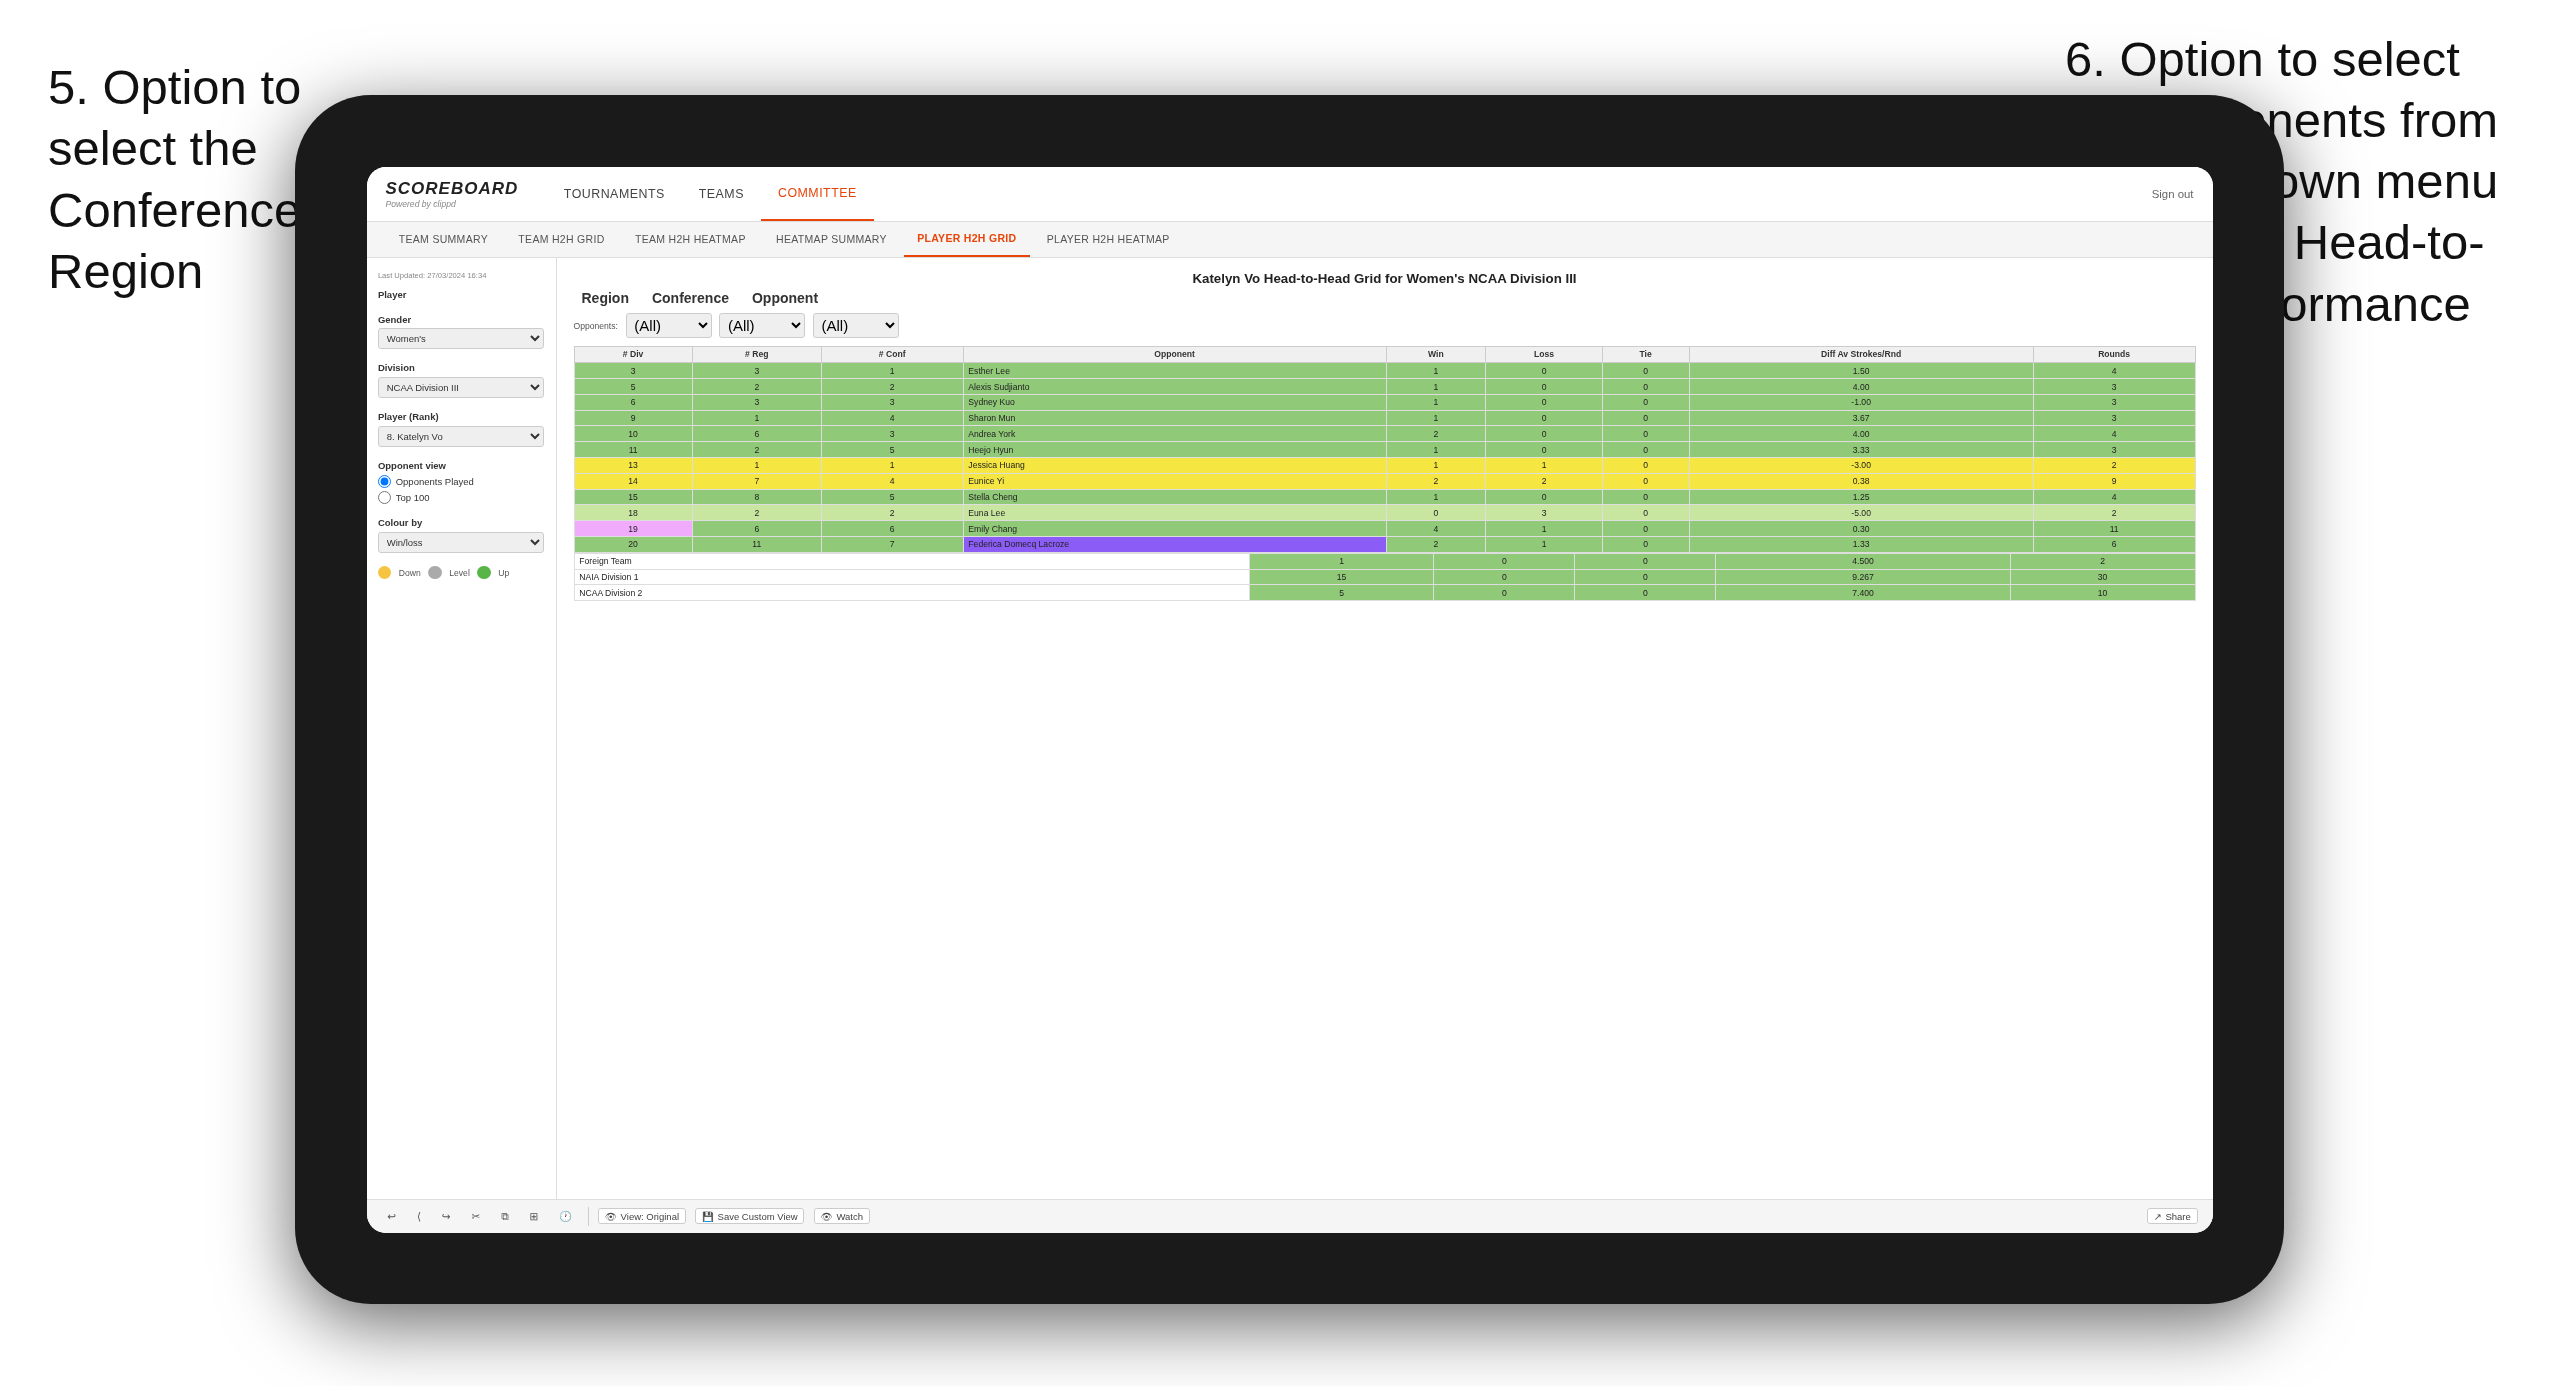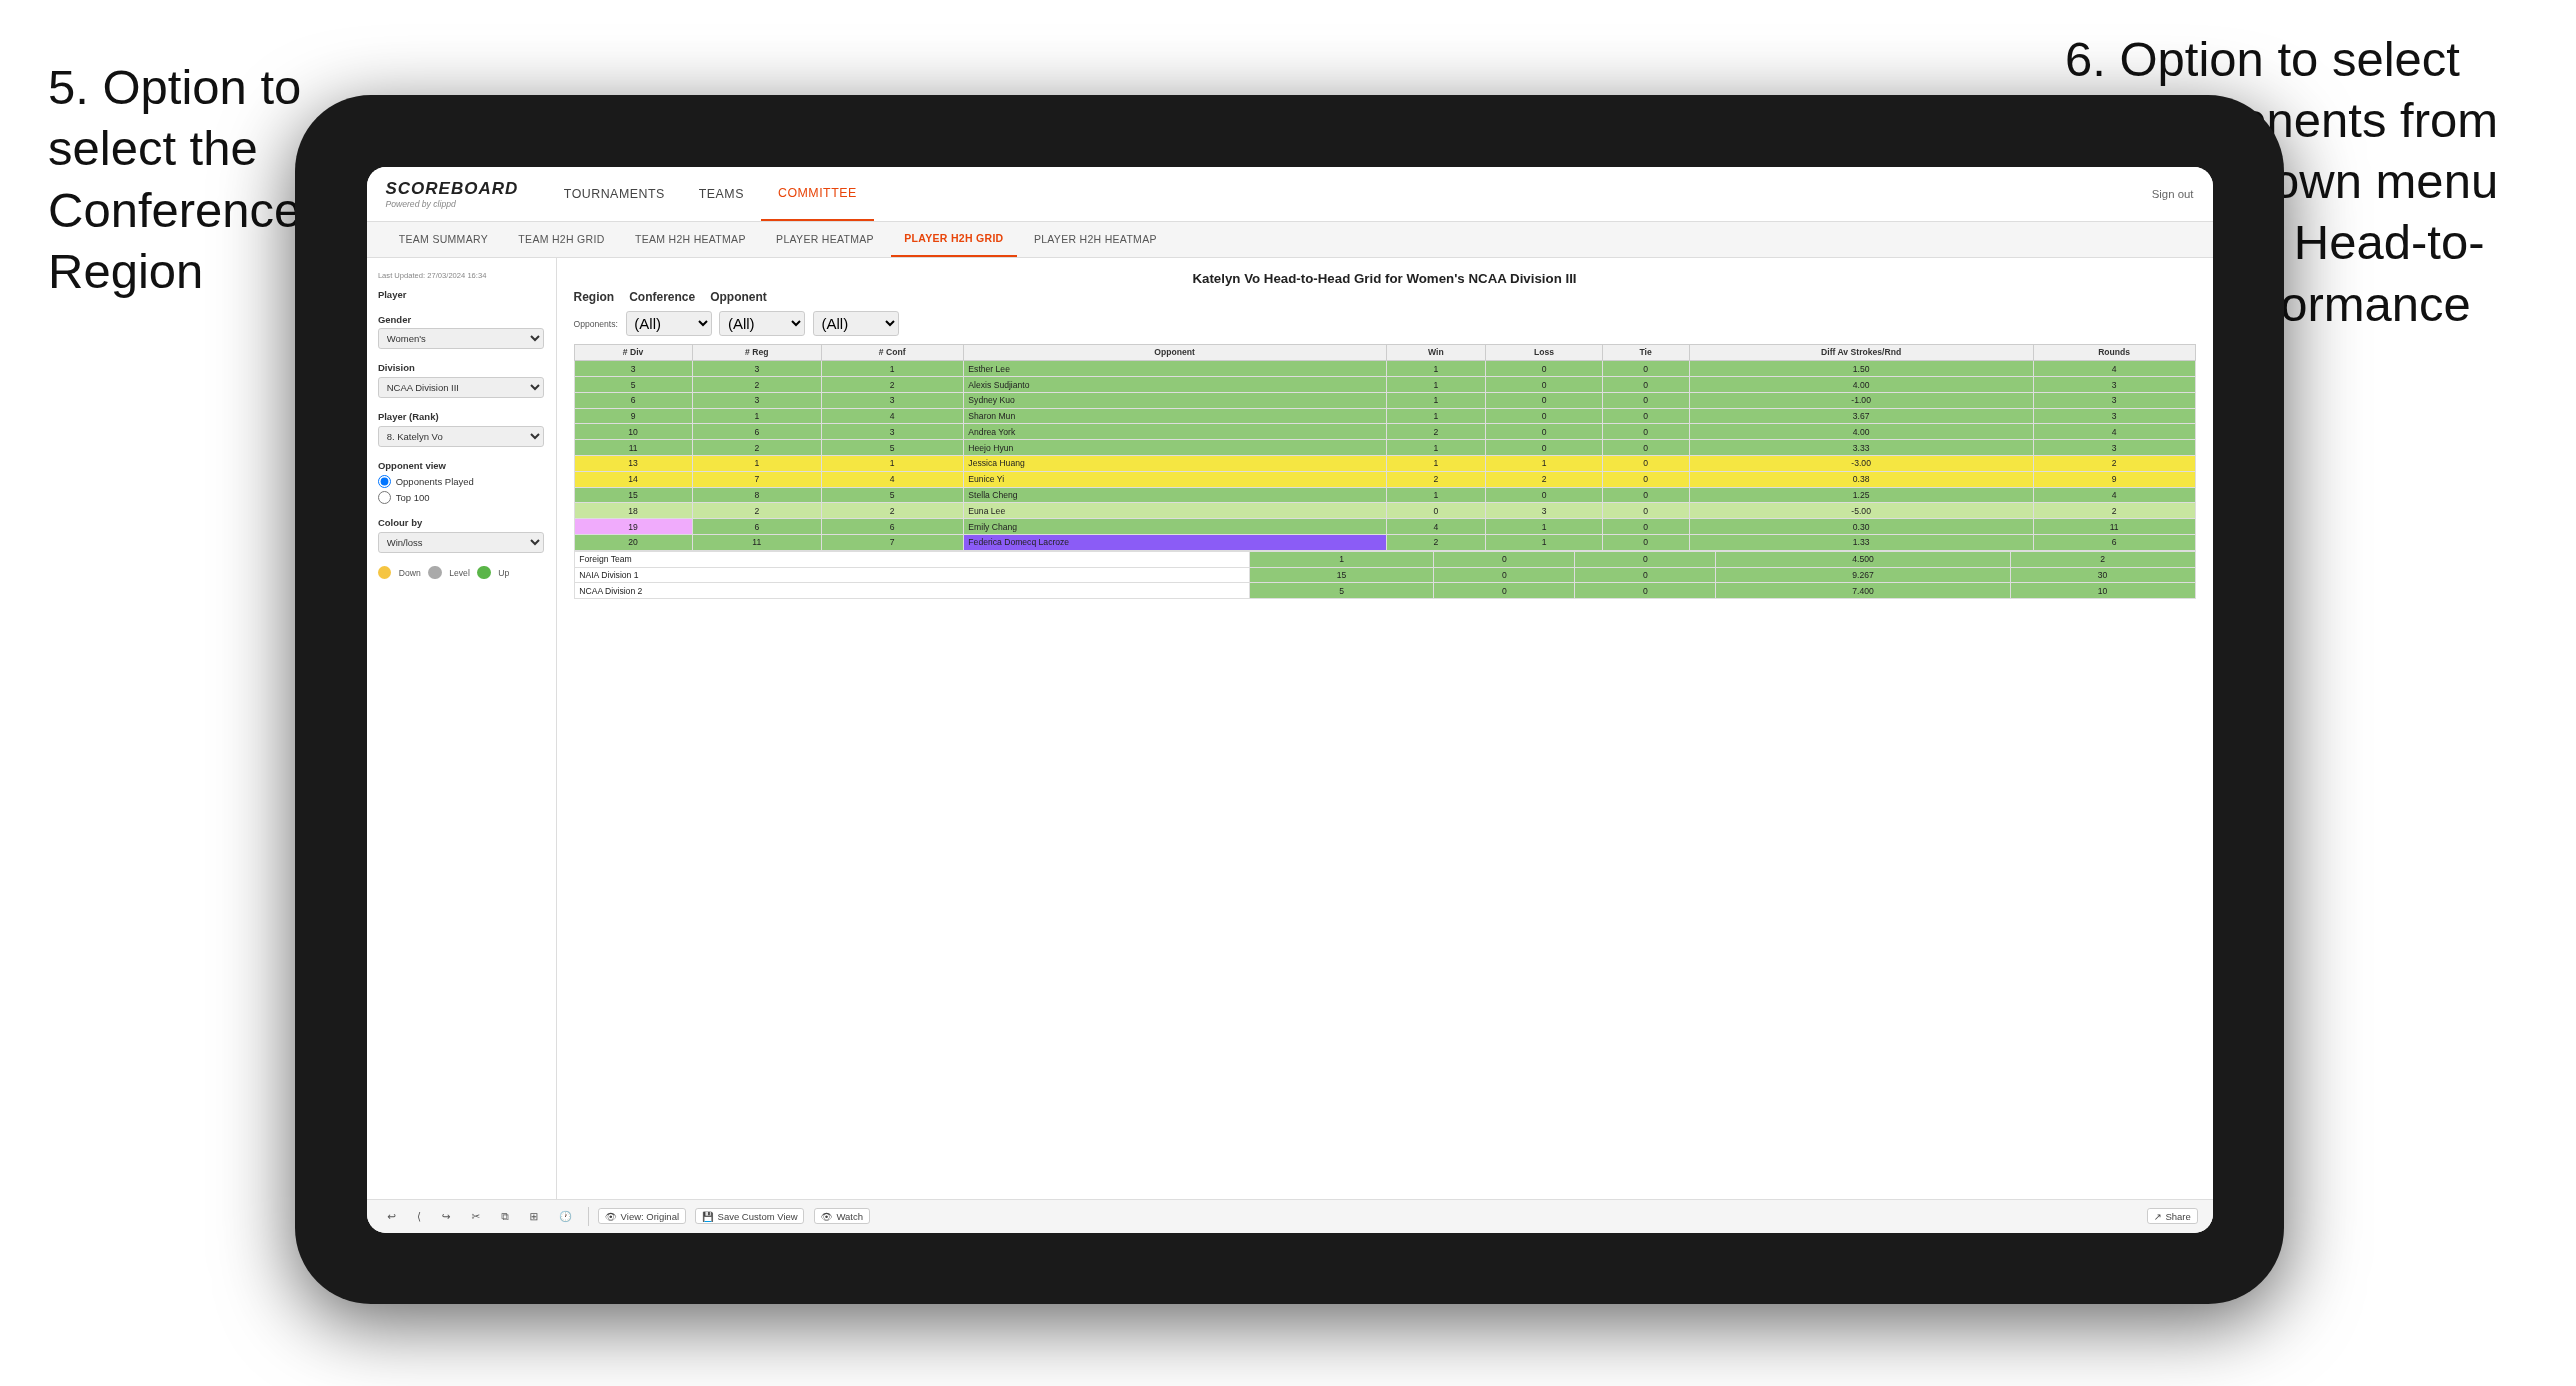--- a/index.html
+++ b/index.html
@@ -240,23 +240,24 @@
       gap: 15px;
       margin-bottom: 7.6px;
       align-items: flex-end;
     }
     .filter-group {
       display: flex;
       flex-direction: column;
       gap: 1.9px;
     }
     .filter-group-label {
-      font-size: 12px;
+      font-size: 14px;
       font-weight: 700;
       color: #333;
+      margin-left: 8px;
     }
     .filter-select-row {
       display: flex;
       align-items: center;
       gap: 7.6px;
     }
     .filter-sub-label {
       font-size: 8.6px;
       color: #555;
     }
@@ -375,21 +376,21 @@
         <div class="nav-item">TEAMS</div>
         <div class="nav-item active">COMMITTEE</div>
       </div>
       <div class="sign-out">Sign out</div>
     </div>
 
     <div class="sub-nav">
       <div class="sub-nav-item">TEAM SUMMARY</div>
       <div class="sub-nav-item">TEAM H2H GRID</div>
       <div class="sub-nav-item">TEAM H2H HEATMAP</div>
-      <div class="sub-nav-item">PLAYER HEATMAP</div>
+      <div class="sub-nav-item">HEATMAP SUMMARY</div>
       <div class="sub-nav-item active">PLAYER H2H GRID</div>
       <div class="sub-nav-item">PLAYER H2H HEATMAP</div>
     </div>
 
     <div class="main-content">
 
       <div class="sidebar">
         <div class="updated-text">Last Updated: 27/03/2024 16:34</div>
 
         <div class="sidebar-section">

